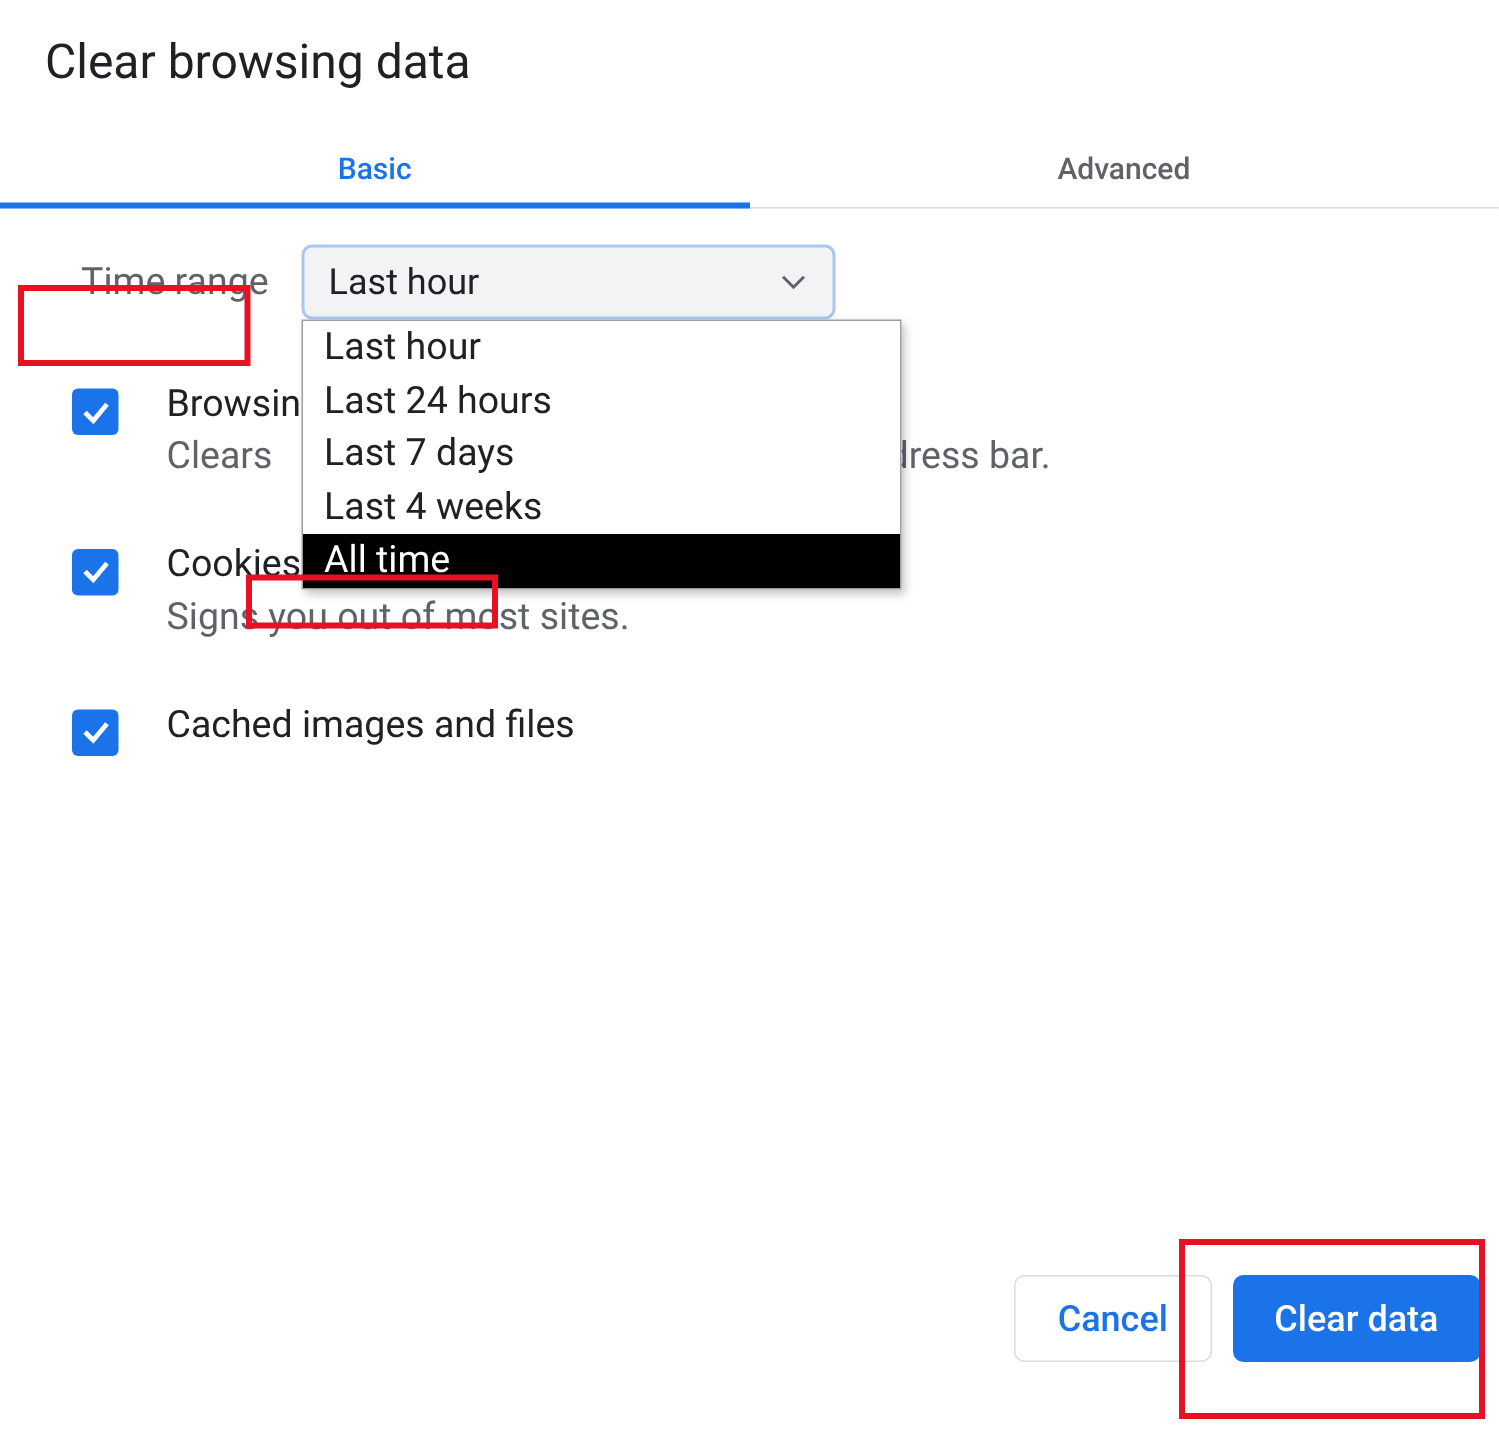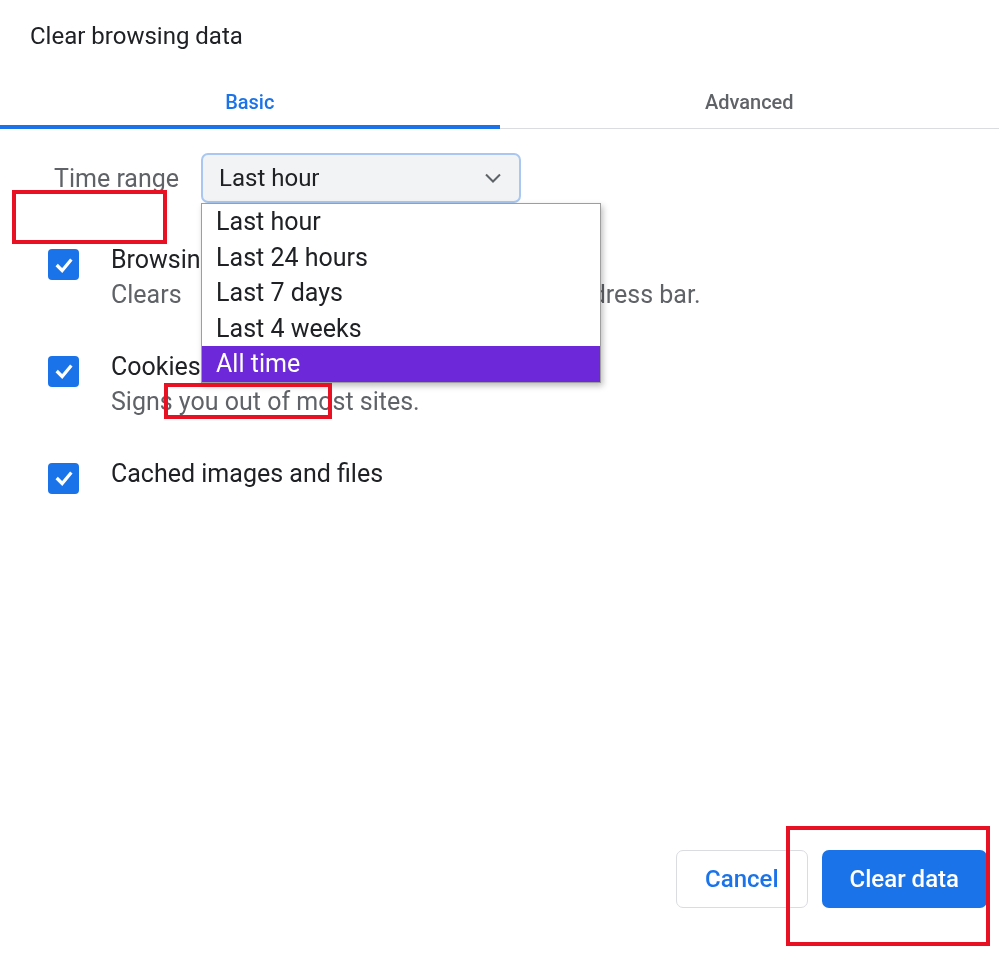--- a/index.html
+++ b/index.html
@@ -8,21 +8,21 @@
       width: 999px;
       height: 962px;
       background: #fff;
       position: relative;
     }
     .dialog {
       padding: 22px 0 0 0;
       position: relative;
     }
     .title {
-      font-size: 24px;
+      font-size: 32px;
       font-weight: 400;
       color: #202124;
       margin-left: 30px;
       margin-bottom: 28px;
     }
     .tabs {
       display: flex;
       border-bottom: 1px solid #dadce0;
     }
     .tab {
@@ -56,21 +56,21 @@
       gap: 16px;
       margin-bottom: 42px;
     }
     .time-label {
       font-size: 25px;
       color: #5f6368;
       padding: 4px 6px;
     }
     .select {
       position: relative;
-      width: 320px;
+      width: 356px;
       height: 50px;
       border: 2px solid #a9c7f0;
       border-radius: 7px;
       background: #f1f3f4;
       display: flex;
       align-items: center;
       padding: 0 16px;
       cursor: pointer;
     }
     .select-text {
@@ -94,21 +94,21 @@
       z-index: 10;
     }
     .option {
       padding: 1px 14px;
       font-size: 25px;
       color: #202124;
       cursor: pointer;
       line-height: 1.34;
     }
     .option.highlight {
-      background: #6d28d9;
+      background: #000000;
       color: #fff;
     }
     .check-row {
       display: flex;
       align-items: flex-start;
       gap: 32px;
       margin-bottom: 40px;
     }
     .checkbox {
       width: 31px;

